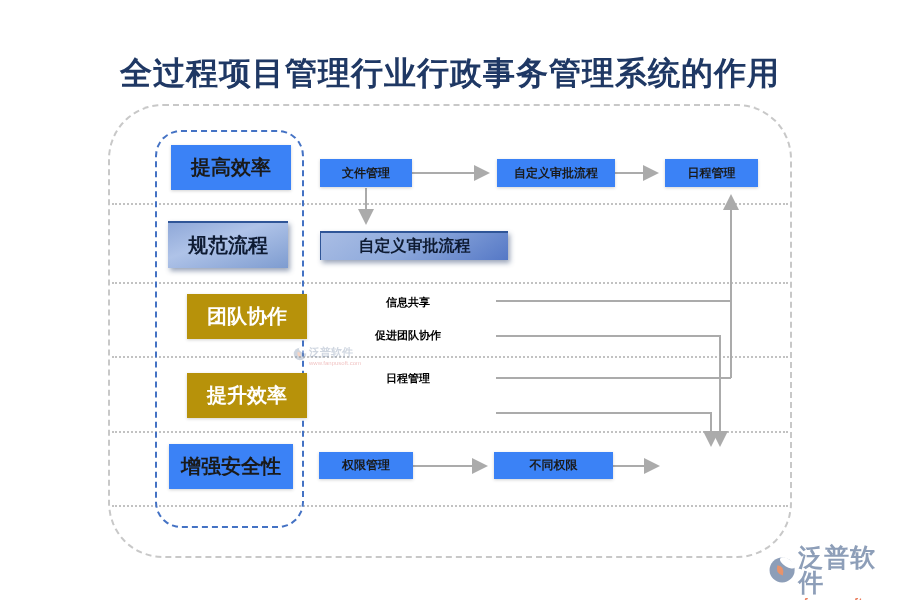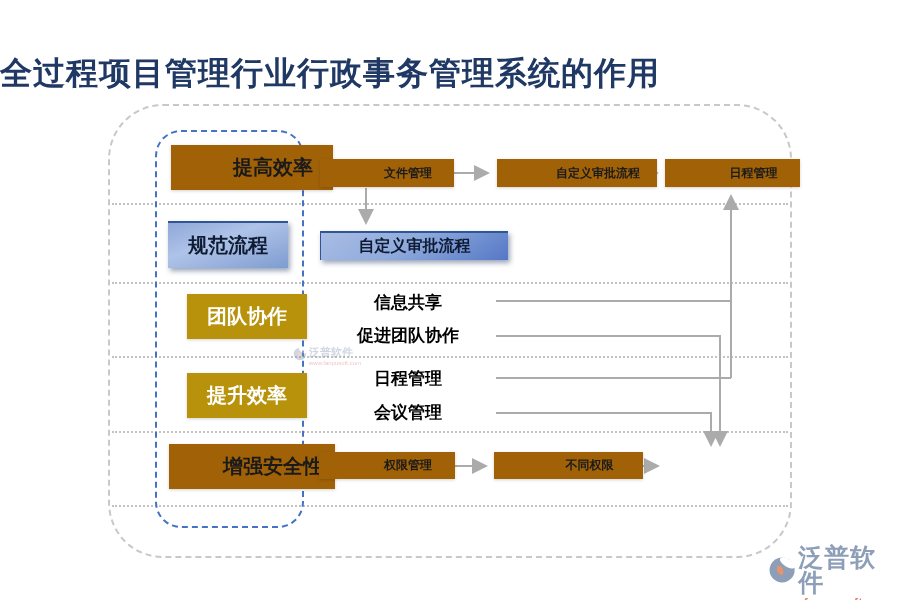--- a/index.html
+++ b/index.html
@@ -1,63 +1,62 @@
 <!DOCTYPE html>
 <html><head>
 <meta charset="utf-8">
 <style>
   html,body{margin:0;padding:0;background:#ffffff;}
   .canvas{
     position:relative;width:900px;height:600px;background:#ffffff;overflow:hidden;
     font-family:"Liberation Sans","DejaVu Sans",sans-serif;
   }
   .title{
-    position:absolute;left:0;right:0;top:52px;
+    position:absolute;left:0;right:0;top:52px;text-align:center;
     font-size:32px;font-weight:800;color:#1F3864;letter-spacing:1px;
   }
   .outer-frame{
     position:absolute;left:108px;top:104px;width:680px;height:450px;
     border:2px dashed #C8C8C8;border-radius:55px;
   }
   .sep{
     position:absolute;left:112px;width:676px;height:0;
     border-top:2px dotted #C2C2C2;
   }
   .left-frame{
     position:absolute;left:155px;top:130px;width:145px;height:394px;
     border:2px dashed #4472C4;border-radius:26px;
   }
   .box{
     position:absolute;display:flex;align-items:center;justify-content:center;
     font-weight:700;white-space:nowrap;
   }
   .orange{
-    background:#a16207;color:#1A1A1A;
+    background:#3b82f6;color:#1A1A1A;
     box-shadow:0 1px 3px rgba(0,0,0,.18);
-    padding-left:42px;
   }
   .gold{
     background:#B7920A;color:#ffffff;
     box-shadow:0 1px 3px rgba(0,0,0,.18);
     margin-left:16px;
   }
   .bluegrad{
     background:linear-gradient(145deg,#A9BDE4 0%,#8FAADC 45%,#5578C6 100%);
     color:#0E1B33;border-top:2px solid #2F5597;border-left:1px solid #2F5597;
     box-shadow:2px 3px 5px rgba(31,56,100,.45);
   }
   .bluegrad2{
     background:linear-gradient(160deg,#8FA8D8 0%,#AFC3E8 40%,#7E9CD0 100%);
     color:#0E1B33;border-top:2px solid #2F5597;
     box-shadow:2px 3px 5px rgba(31,56,100,.45);
     text-align:center;
   }
   .leftbox{width:120px;height:45px;font-size:20px;}
   .flowbox{height:28px;font-size:12px;}
-  .goldrow{width:176px;height:25px;font-size:17px;}
+  .goldrow{width:176px;height:25px;font-size:11px;}
   svg.wires{position:absolute;left:0;top:0;pointer-events:none;}
   .logo{
     position:absolute;left:768px;top:545px;width:128px;
     display:flex;flex-direction:column;align-items:center;line-height:1;
   }
   .logo-row{display:flex;align-items:center;gap:2px;}
   .logo-name{font-size:25px;font-weight:700;color:#8D9EB8;letter-spacing:1px;}
   .logo-url{font-size:12px;font-weight:700;color:#E97E5E;margin-top:2px;letter-spacing:.5px;}
   .watermark{
     position:absolute;left:293px;top:347px;opacity:.38;
@@ -111,24 +110,23 @@
 
   <div class="box flowbox orange" style="left:320px;top:159px;width:92px">文件管理</div>
   <div class="box flowbox orange" style="left:497px;top:159px;width:118px">自定义审批流程</div>
   <div class="box flowbox orange" style="left:665px;top:159px;width:93px">日程管理</div>
 
   <div class="box bluegrad" style="left:320px;top:231px;width:187px;height:27px;font-size:16px">自定义审批流程</div>
 
   <div class="box goldrow" style="left:320px;top:290px">信息共享</div>
   <div class="box goldrow" style="left:320px;top:323px">促进团队协作</div>
   <div class="box goldrow" style="left:320px;top:366px">日程管理</div>
-  <div class="box goldrow" style="left:320px;top:400px">会议管理</div>
 
   <div class="box flowbox orange" style="left:319px;top:452px;width:94px;height:27px">权限管理</div>
-  <div class="box flowbox orange" style="left:494px;top:452px;width:107px;height:27px">不同权限</div>
+  <div class="box flowbox orange" style="left:494px;top:452px;width:119px;height:27px">不同权限</div>
 
   <div class="watermark">
     <svg width="14" height="14" viewBox="0 0 36 36">
       <circle cx="18" cy="18" r="16" fill="#8496B0"></circle>
       <ellipse cx="25" cy="9" rx="11" ry="5" fill="#ffffff" transform="rotate(32 25 9)"></ellipse>
       <path d="M12 12 Q22 13 19 25 Q9 23 12 12 Z" fill="#E8936B"></path>
     </svg>
     <div>
       <div class="wm-name">泛普软件</div>
       <div class="wm-url">www.fanpusoft.com</div>

